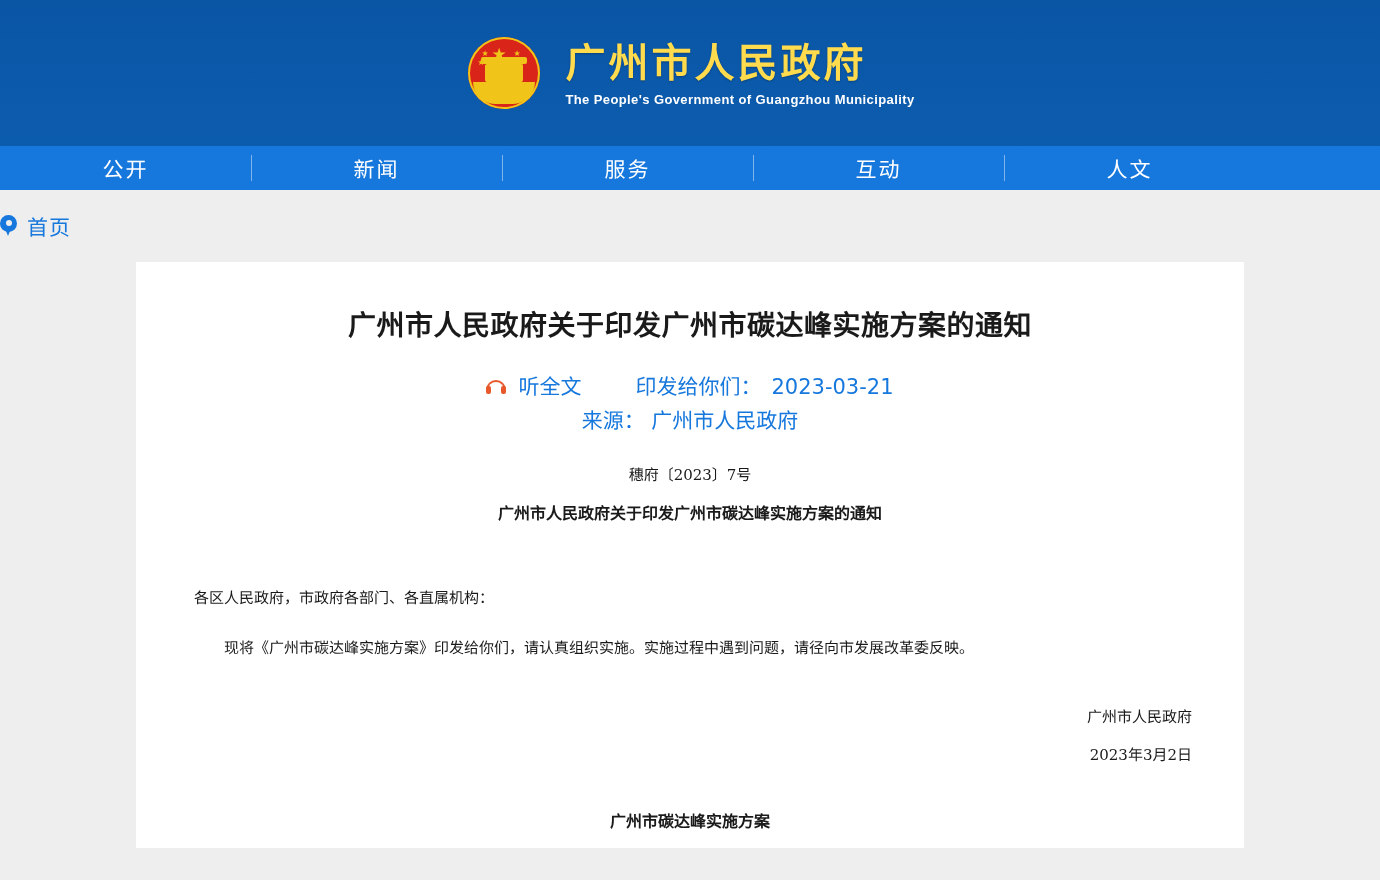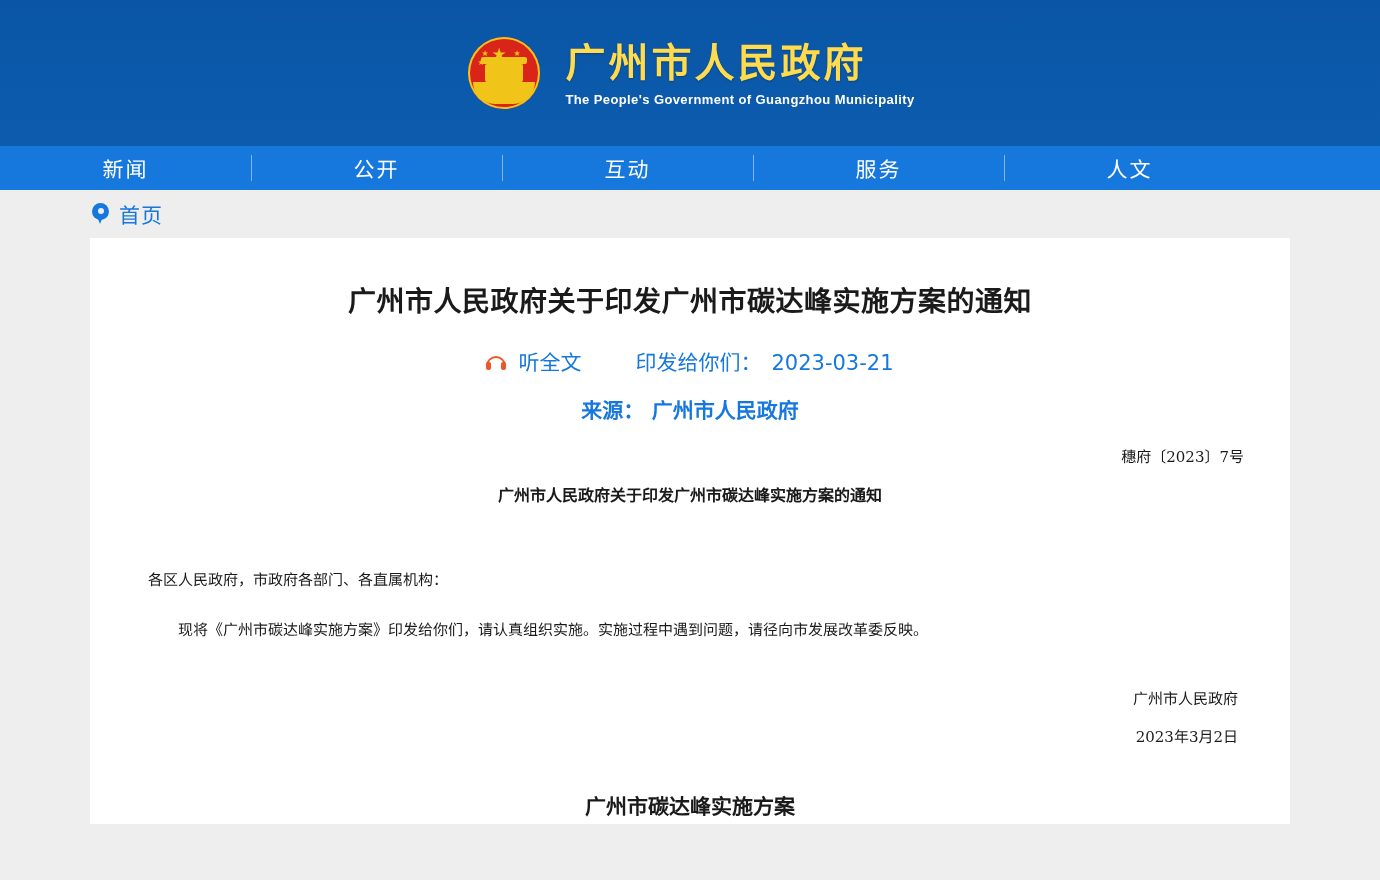--- a/index.html
+++ b/index.html
@@ -129,24 +129,23 @@
   .nav-item + .nav-item:before {
     content: "";
     position: absolute;
     left: 0; top: 9px; bottom: 9px;
     width: 1px;
     background: rgba(255,255,255,.45);
   }
 
   
   .breadcrumb {
-    height: 48px;
-    display: flex;
-    align-items: center;
-    padding-left: 92px;
+    height: 72px;
+    display: flex;
+    align-items: center;
     gap: 10px;
     background: #eeeeee;
   }
   .pin-icon {
     width: 17px;
     height: 22px;
     position: relative;
     flex: 0 0 auto;
   }
   .pin-icon .head {
@@ -175,21 +174,21 @@
     font-family: "DejaVu Sans", "Liberation Sans", sans-serif;
     font-size: 21px;
     color: #1677dd;
     letter-spacing: 1px;
     cursor: pointer;
   }
 
   
   .article-card {
     margin: 0 auto;
-    width: 1200px;
+    width: 1108px;
     background: #ffffff;
     min-height: 586px;
     box-sizing: border-box;
     padding: 34px 46px 0 46px;
   }
   .doc-title {
     font-family: "DejaVu Sans", "Liberation Sans", sans-serif;
     font-size: 28px;
     font-weight: bold;
     color: #1a1a1a;
@@ -232,25 +231,25 @@
     position: absolute;
     bottom: 0;
     width: 5px; height: 8px;
     background: #e8582a;
     border-radius: 2px;
   }
   .headphone-icon .ear-l { left: 0; }
   .headphone-icon .ear-r { right: 0; }
   .listen-link { cursor: pointer; font-family: Liberation Serif, serif; }
   .meta-gap { display: inline-block; width: 34px; }
-  .meta-row2 { margin-top: 16px; font-weight: bold; }
+  .meta-row2 { margin-top: 2px; }
 
   .doc-number {
-    margin-top: 18px;
-    text-align: right;
+    margin-top: 26px;
+    text-align: center;
     font-family: "DejaVu Serif", "Liberation Serif", serif;
     font-size: 15px;
     color: #1a1a1a;
   }
   .doc-subtitle {
     margin-top: 16px;
     text-align: center;
     font-family: "DejaVu Serif", "Liberation Serif", serif;
     font-size: 16px;
     font-weight: bold;
@@ -272,21 +271,21 @@
     font-family: "DejaVu Serif", "Liberation Serif", serif;
     font-size: 15px;
     color: #1a1a1a;
     line-height: 2.5;
     padding-right: 6px;
   }
   .section-heading {
     margin-top: 34px;
     text-align: center;
     font-family: "DejaVu Serif", "Liberation Serif", serif;
-    font-size: 21px;
+    font-size: 16px;
     font-weight: bold;
     color: #1a1a1a;
   }
 </style>
 </head>
 <body>
 
 <div class="site-header">
   <div class="brand">
     <div class="emblem">
@@ -300,24 +299,24 @@
       <div class="star-s s4">★</div>
     </div>
     <div class="titles">
       <div class="title-cn">广州市人民政府</div>
       <div class="title-en">The People's Government of Guangzhou Municipality</div>
     </div>
   </div>
 </div>
 
 <nav class="main-nav">
+  <div class="nav-item">公开</div>
   <div class="nav-item">新闻</div>
-  <div class="nav-item">公开</div>
+  <div class="nav-item">服务</div>
   <div class="nav-item">互动</div>
-  <div class="nav-item">服务</div>
   <div class="nav-item">人文</div>
 </nav>
 
 <div class="breadcrumb">
   <span class="pin-icon">
     <span class="head"></span>
     <span class="tip"></span>
     <span class="dot"></span>
   </span>
   <span class="breadcrumb-link">首页</span>

